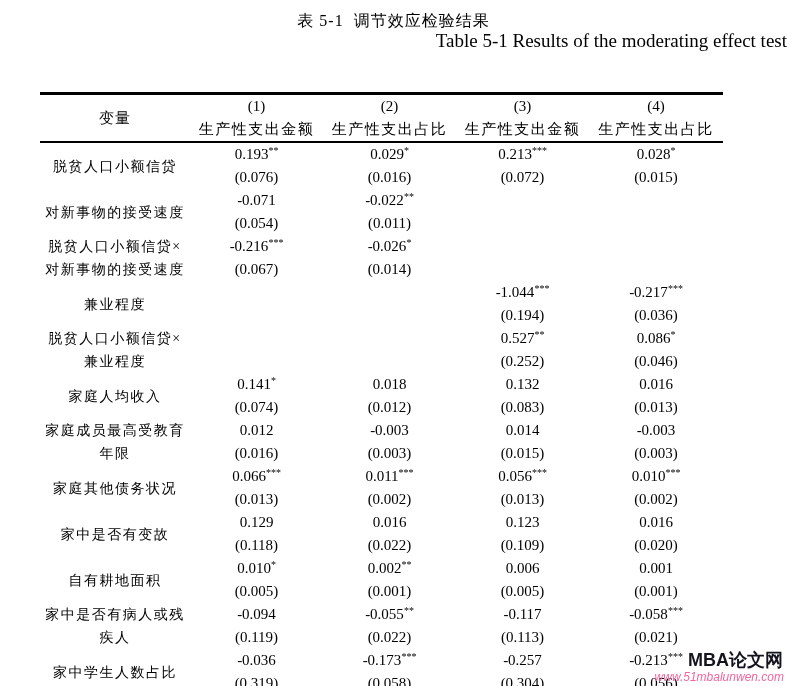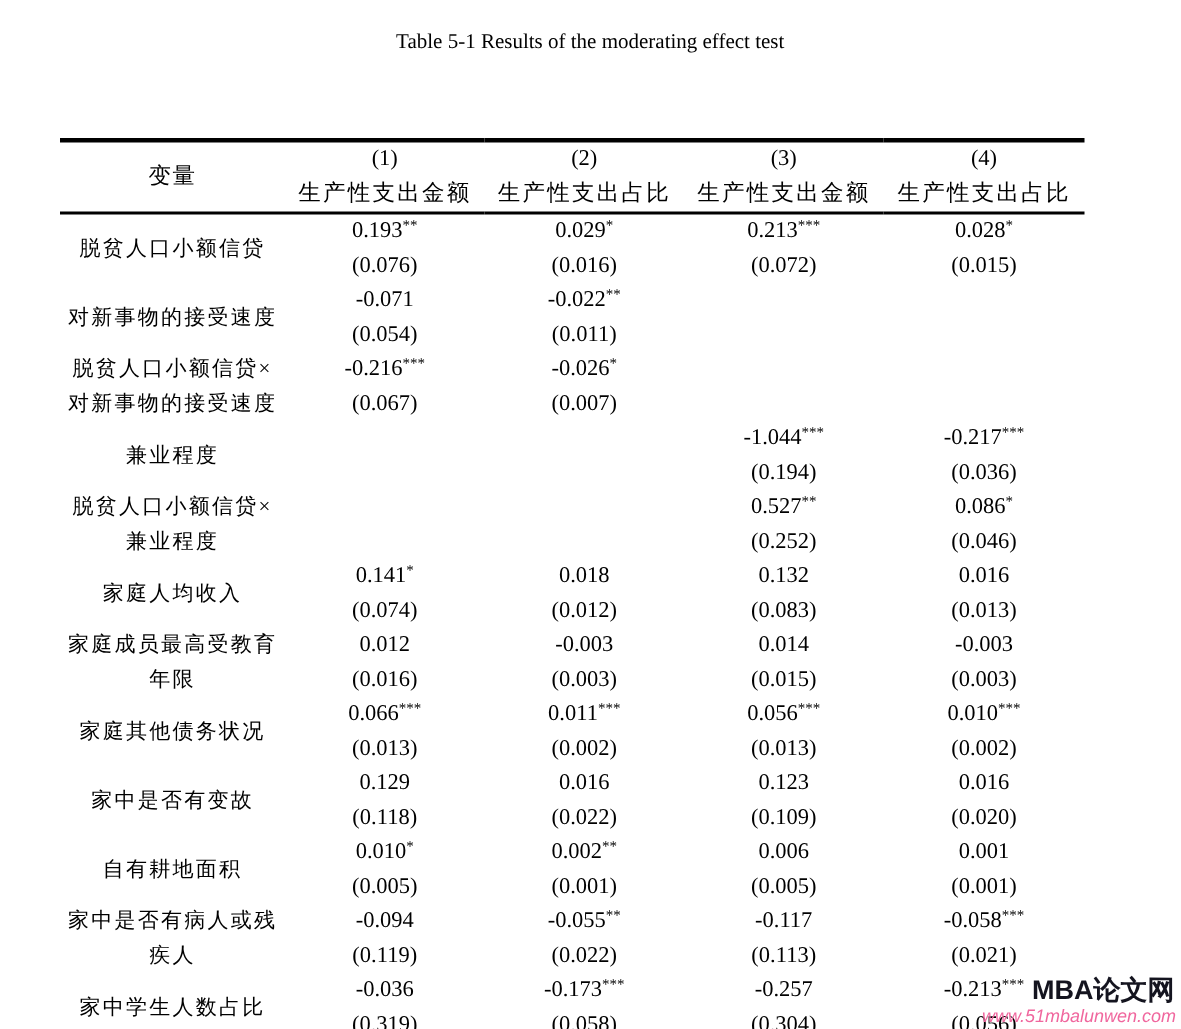--- a/index.html
+++ b/index.html
@@ -16,23 +16,22 @@
 
   .title-zh {
     padding-top: 11px;
     text-align: center;
     font-size: 16px;
     line-height: 20px;
     letter-spacing: 1px;
     white-space: pre;
   }
   .title-en {
-    margin-top: 19px;
-    text-align: center;
-    font-size: 14px;
+    text-align: right;
+    font-size: 19px;
     line-height: 20px;
   }
 
   table.results {
     position: absolute;
     left: 40px; top: 71px;
     width: 683px;
     border-collapse: collapse;
     table-layout: fixed;
     border-top: 3px solid #000;
@@ -85,20 +84,21 @@
     font-size: 12px;
     line-height: 13px;
     z-index: 3;
   }
 </style>
 </head>
 <body>
 
 <div class="page">
 
+  <div class="title-zh">表 5-1  调节效应检验结果</div>
 
   <div class="title-en">Table 5-1 Results of the moderating effect test</div>
 
   <table class="results">
     <colgroup>
       <col style="width:150px">
       <col style="width:133px">
       <col style="width:133px">
       <col style="width:133px">
       <col style="width:134px">
@@ -154,21 +154,21 @@
             <div class="label-line">脱贫人口小额信贷×</div>
             <div class="label-line">对新事物的接受速度</div>
           </th>
           <td><span>-0.216</span><sup>***</sup></td>
           <td><span>-0.026</span><sup>*</sup></td>
           <td></td>
           <td></td>
         </tr>
         <tr>
           <td>(0.067)</td>
-          <td>(0.007)</td>
+          <td>(0.014)</td>
           <td></td>
           <td></td>
         </tr>
         <tr>
           <th rowspan="2" class="var-label">
             <div class="label-line">兼业程度</div>
           </th>
           <td></td>
           <td></td>
           <td><span>-1.044</span><sup>***</sup></td>

